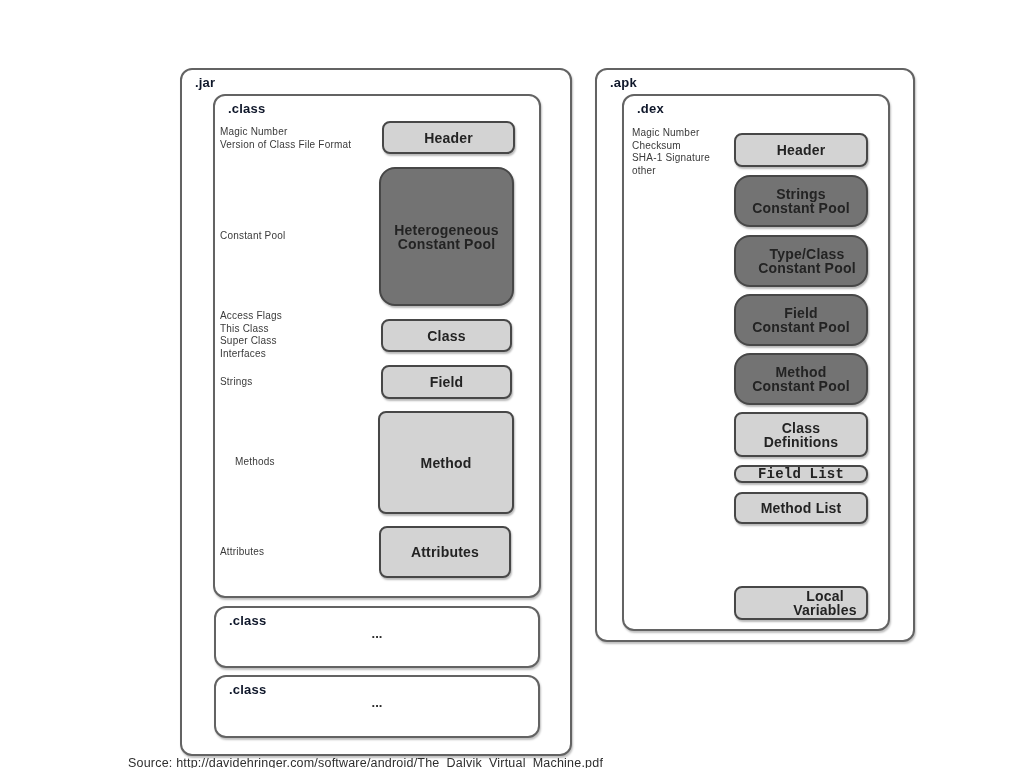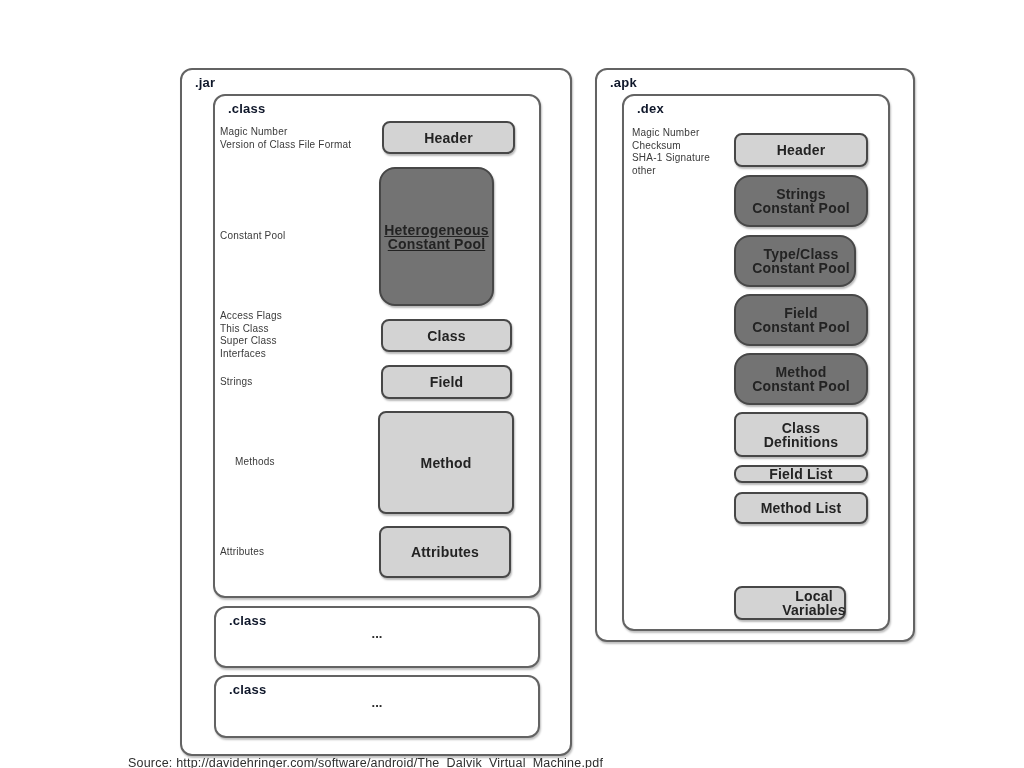--- a/index.html
+++ b/index.html
@@ -77,42 +77,42 @@
   #class3    { left: 32px;  top: 605px; width: 322px; height: 59px;  border-radius: 12px; }
 
   #lbl-magic     { left: 5px;  width: 150px; top: 30px;  }
   #lbl-constpool { left: 5px;  width: 150px; top: 134px; }
   #lbl-access    { left: 5px;  width: 150px; top: 214px; }
   #lbl-fields    { left: 5px;  width: 150px; top: 280px; }
   #lbl-methods   { left: 20px;  width: 150px; top: 360px; }
   #lbl-attrs     { left: 5px;  width: 150px; top: 450px; }
 
   #box-header    { left: 167px; top: 25px;  width: 133px; height: 33px;  }
-  #box-hcp       { left: 164px; top: 71px;  width: 115px; height: 139px; text-decoration: underline; }
+  #box-hcp       { left: 164px; top: 71px;  width: 135px; height: 139px; }
   #box-class     { left: 166px; top: 223px; width: 131px; height: 33px;  }
   #box-field     { left: 166px; top: 269px; width: 131px; height: 34px;  }
   #box-method    { left: 163px; top: 315px; width: 136px; height: 103px; }
   #box-attrs     { left: 164px; top: 430px; width: 132px; height: 52px;  }
 
   
   #apk       { left: 595px; top: 68px; width: 316px; height: 570px; }
   #dex       { left: 25px;  top: 24px; width: 264px; height: 533px; border-radius: 12px; }
 
   #lbl-dex-header { left: 8px; width: 92px; top: 31px; }
 
   #dex-box-0 { left: 110px; top: 37px;  width: 134px; height: 34px; }
   #dex-box-1 { left: 110px; top: 79px;  width: 134px; height: 52px; }
-  #dex-box-2 { left: 110px; top: 139px; width: 122px; height: 52px; padding-left: 12px; }
+  #dex-box-2 { left: 110px; top: 139px; width: 134px; height: 52px; padding-left: 12px; }
   #dex-box-3 { left: 110px; top: 198px; width: 134px; height: 52px; }
   #dex-box-4 { left: 110px; top: 257px; width: 134px; height: 52px; }
   #dex-box-5 { left: 110px; top: 316px; width: 134px; height: 45px; }
-  #dex-box-6 { left: 110px; top: 369px; width: 134px; height: 18px; }
+  #dex-box-6 { left: 110px; top: 369px; width: 134px; height: 18px; font-family: Liberation Mono, monospace; }
   #dex-box-7 { left: 110px; top: 396px; width: 134px; height: 32px; }
   #dex-box-8 { left: 110px; top: 448px; width: 134px; height: 34px; }
-  #dex-box-9 { left: 110px; top: 490px; width: 112px; height: 34px; padding-left: 48px; }
+  #dex-box-9 { left: 110px; top: 490px; width: 134px; height: 34px; padding-left: 48px; }
 
   
   #caption {
     position: absolute;
     left: 128px; top: 756px;
     font-size: 12.5px;
     color: #2e2e2e;
     letter-spacing: 0.2px;
     white-space: nowrap;
   }

